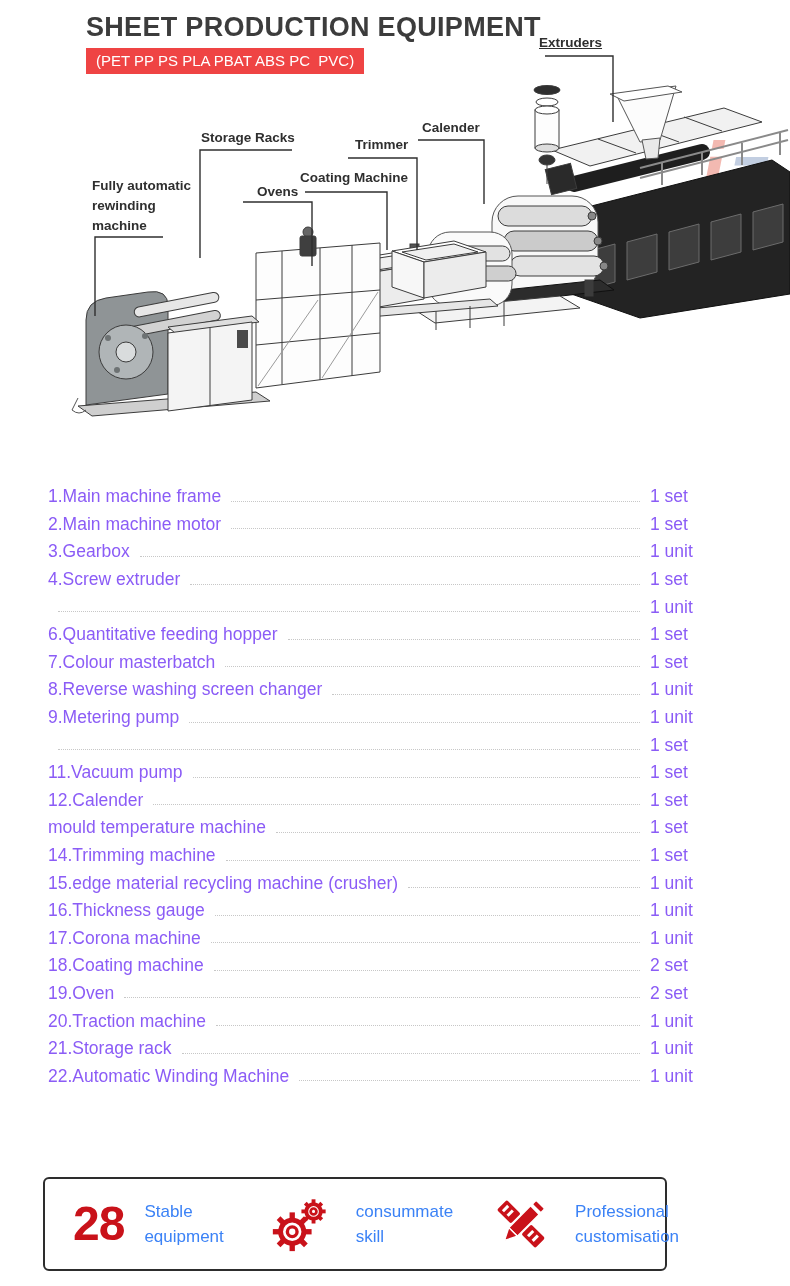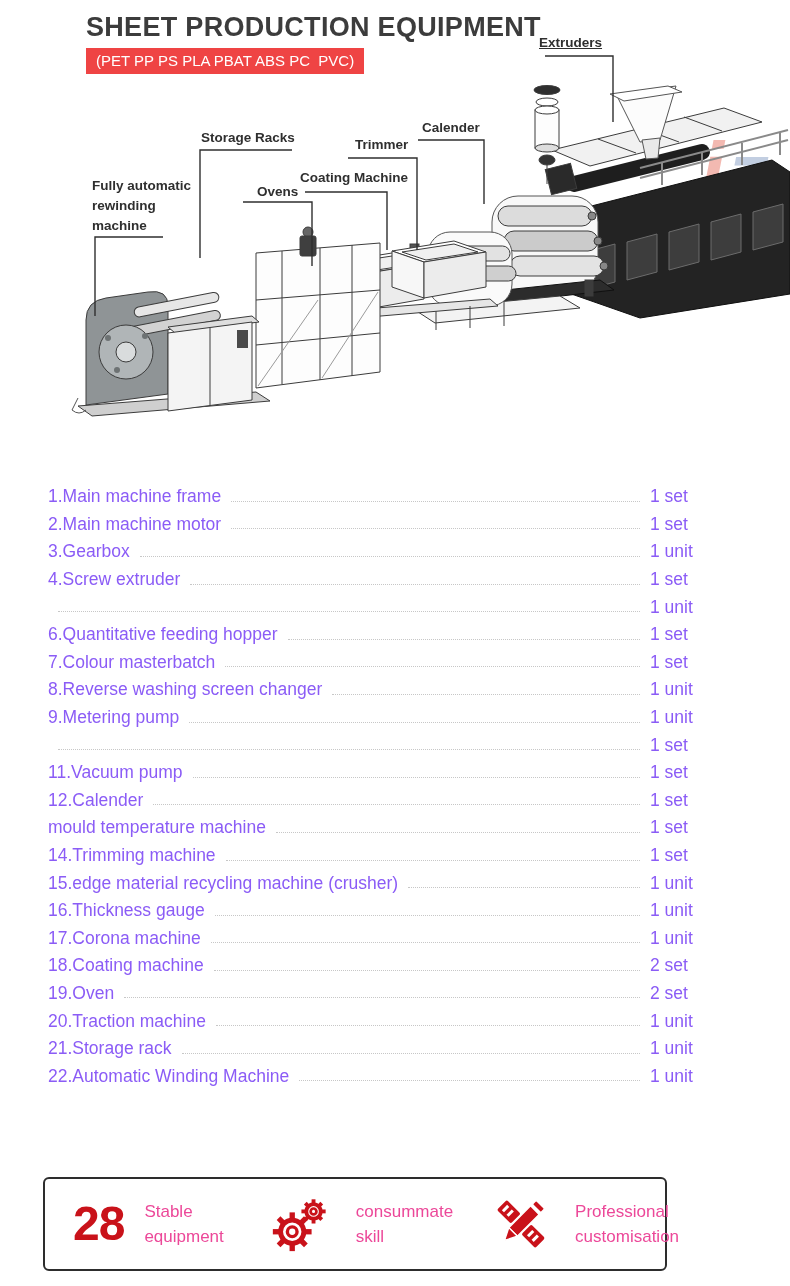--- a/index.html
+++ b/index.html
@@ -26,21 +26,21 @@
   .equip-list{position:absolute;left:48px;top:483px;width:650px;}
   .row{display:flex;align-items:center;height:27.6px;font-size:17.5px;color:#8b5cf6;}
   .iname{white-space:nowrap;}
   .leader{flex:1;border-bottom:1.6px dotted #c7c7c7;height:1px;margin:8px 10px 0 10px;}
   .qty{flex:none;width:48px;text-align:left;}
   
   .footer-box{position:absolute;left:43px;top:1177px;width:624px;height:94px;border:2px solid #2d2d2d;border-radius:6px;
     box-sizing:border-box;display:flex;align-items:center;padding:0 28px;}
   .feat{display:flex;align-items:center;}
   .feat .stat{font-size:48px;font-weight:bold;color:#c9121a;line-height:1;letter-spacing:-1px;}
-  .feat .txt{font-size:17px;color:#ec4899;line-height:25px;margin-left:20px;}
+  .feat .txt{font-size:17px;color:#3b82f6;line-height:25px;margin-left:20px;}
   .feat .icon{width:62px;height:62px;}
   .feat2{margin-left:44px;}
   .feat3{margin-left:40px;}
   .feat2 .txt,.feat3 .txt{margin-left:26px;}
 </style>
 </head>
 <body>
 
 <div class="diagram">
   <svg width="790" height="480" viewBox="0 0 790 480">

